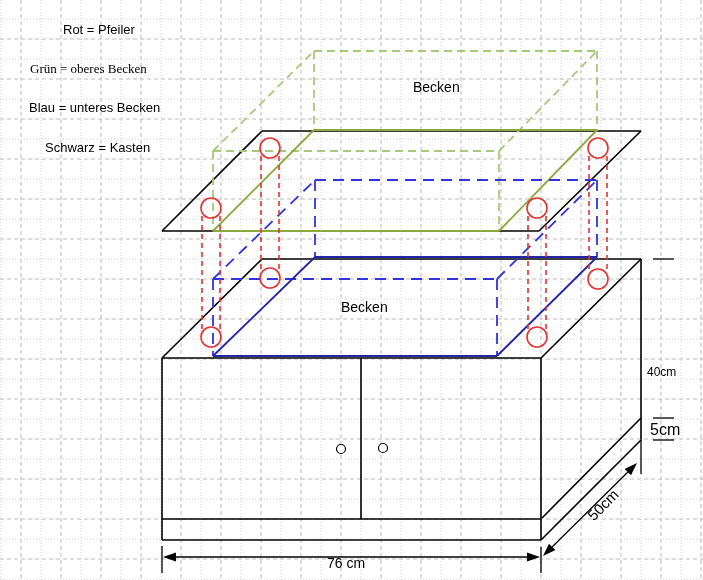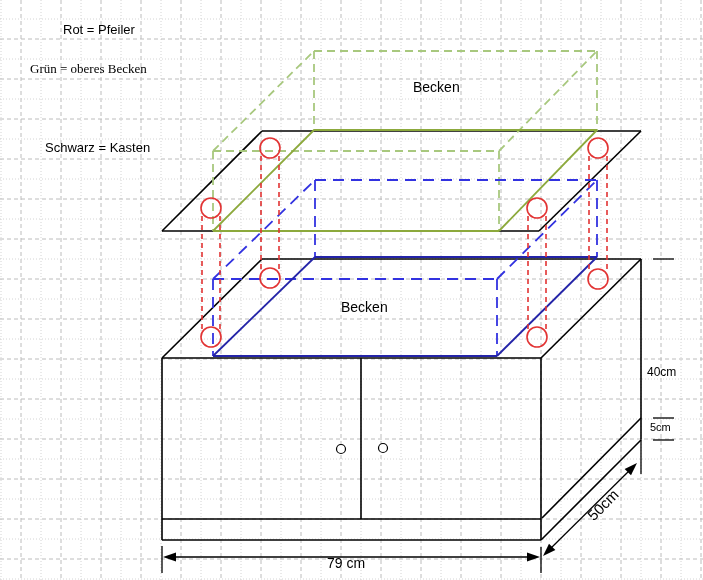--- a/index.html
+++ b/index.html
@@ -18,21 +18,21 @@
     white-space:nowrap;
     line-height:1.1;
   }
   #lbl-rot{left:63px;top:23px;}
   #lbl-gruen{left:30px;top:62px;font-family:Liberation Serif, serif;}
   #lbl-blau{left:29px;top:101px;}
   #lbl-schwarz{left:45px;top:141px;}
   #lbl-becken-top{left:413px;top:80px;font-size:14px;}
   #lbl-becken-mid{left:341px;top:300px;font-size:14px;}
   #lbl-40{left:647px;top:330px;font-size:12px;margin-top:36px;}
-  #lbl-5{left:650px;top:421px;font-size:11px;}
+  #lbl-5{left:650px;top:421px;font-size:16px;}
   #lbl-94{left:327px;top:556px;font-size:14px;}
   #lbl-50{
     left:585px;top:497px;
     font-size:15px;
     transform:rotate(-45deg);
     transform-origin:center center;
   }
 </style>
 </head>
 <body>
@@ -172,22 +172,23 @@
       <circle cx="341" cy="449" r="4.5" stroke="#000000" stroke-width="1.2" fill="#ffffff"></circle>
       <circle cx="383" cy="448" r="4.5" stroke="#000000" stroke-width="1.2" fill="#ffffff"></circle>
       <polygon points="163,557 176,552.5 176,561.5" fill="#000"></polygon>
       <polygon points="540,557 527,561.5 527,552.5" fill="#000"></polygon>
       <polygon points="543,556 549.0104076400856,543.6256313292355 555.3743686707645,549.9895923599144" fill="#000"></polygon>
       <polygon points="637,463 630.9895923599144,475.3743686707646 624.6256313292355,469.01040764008565" fill="#000"></polygon>
     </svg>
 
   <div class="lbl" id="lbl-rot">Rot = Pfeiler</div>
   <div class="lbl" id="lbl-gruen">Grün = oberes Becken</div>
+  <div class="lbl" id="lbl-blau">Blau = unteres Becken</div>
   <div class="lbl" id="lbl-schwarz">Schwarz = Kasten</div>
 
   <div class="lbl" id="lbl-becken-top">Becken</div>
   <div class="lbl" id="lbl-becken-mid">Becken</div>
 
   <div class="lbl" id="lbl-40">40cm</div>
   <div class="lbl" id="lbl-5">5cm</div>
-  <div class="lbl" id="lbl-94">79 cm</div>
+  <div class="lbl" id="lbl-94">76 cm</div>
   <div class="lbl" id="lbl-50">50cm</div>
 </div>
 
 </body></html>

